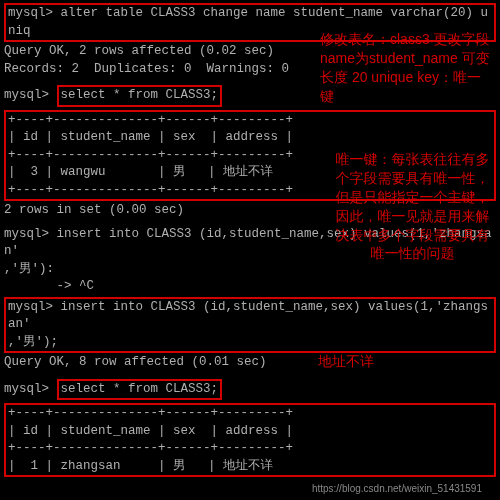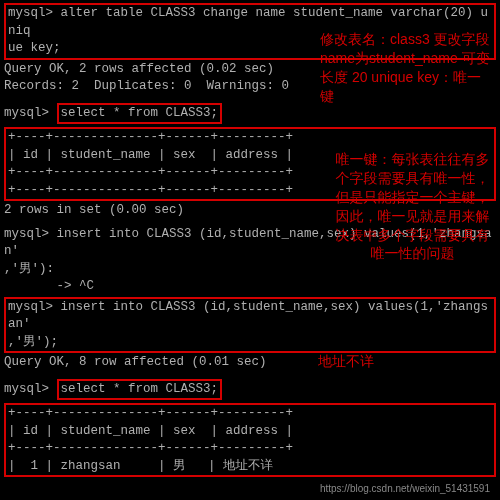--- a/index.html
+++ b/index.html
@@ -30,45 +30,45 @@
     font-family: "Microsoft YaHei", sans-serif;
     font-size: 14px;
     line-height: 1.35;
     max-width: 190px;
   }
   .ann1 { left: 320px; top: 30px; width: 175px; }
   .ann2 { left: 330px; top: 150px; width: 165px; text-align: center; }
   .ann3 { left: 318px; top: 352px; }
   .watermark {
     position: absolute;
-    right: 10px;
+    right: 18px;
     bottom: 4px;
     color: #888;
     font-size: 10px;
     font-family: sans-serif;
   }
   .line { white-space: pre-wrap; word-break: break-all; }
 </style>
 </head>
 <body>
 
 <div class="hlbox block">
   <span class="line"><span class="prompt">mysql&gt;</span> <span>alter table CLASS3 change name student_name varchar(20) uniq</span></span>
-  <div class="line">ue key;</div>
 </div>
 <div class="line">Query OK, 2 rows affected (0.02 sec)</div>
 <div class="line">Records: 2  Duplicates: 0  Warnings: 0</div>
 <div style="height:6px"></div>
 
 <div class="line"><span class="prompt">mysql&gt;</span> <span class="hlbox">select * from CLASS3;</span></div>
 
 <div class="hlbox block" style="margin-top:2px;">
   <div class="tbl">+----+--------------+------+---------+</div>
   <div class="tbl">| id | student_name | sex  | address |</div>
   <div class="tbl">+----+--------------+------+---------+</div>
+  <div class="tbl">|  3 | wangwu       | 男   | 地址不详</div>
   <div class="tbl">+----+--------------+------+---------+</div>
 </div>
 <div class="line">2 rows in set (0.00 sec)</div>
 <div style="height:6px"></div>
 
 <div class="line"><span class="prompt">mysql&gt;</span> <span>insert into CLASS3 (id,student_name,sex) values(1,'zhangsan'</span></div>
 <div class="line">,'男'):</div>
 <div class="line">       -&gt; ^C</div>
 
 <div class="hlbox block">

